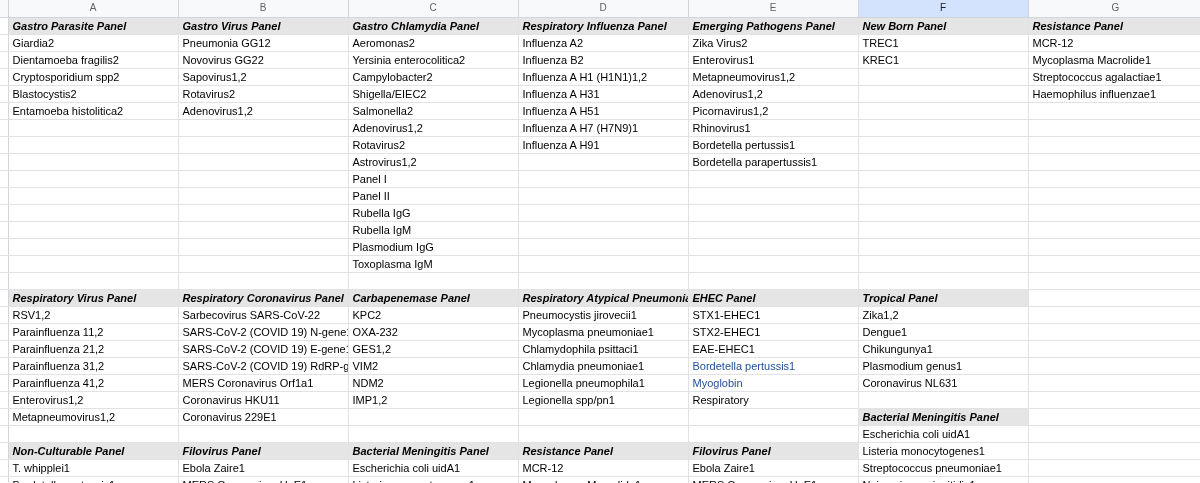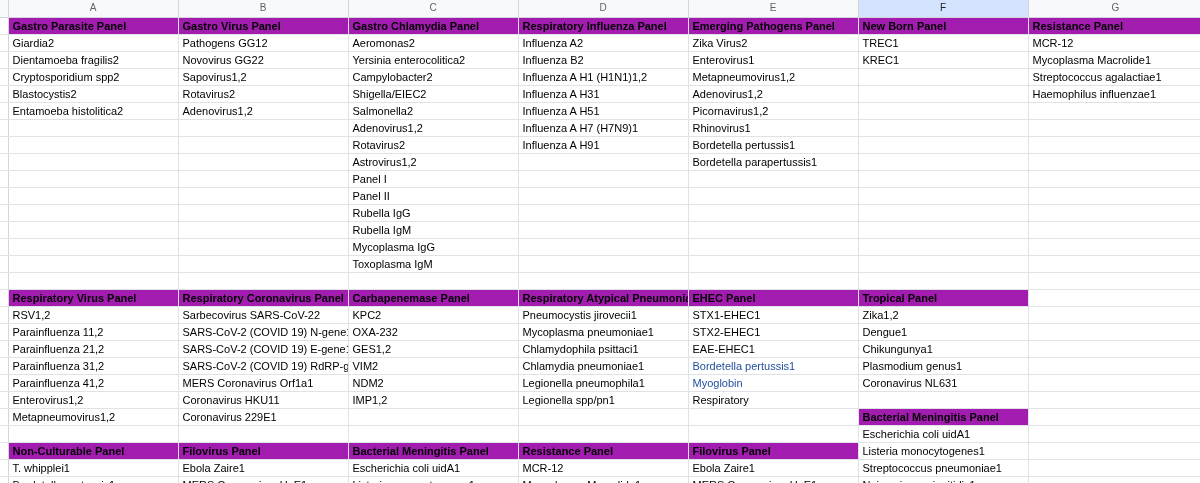--- a/index.html
+++ b/index.html
@@ -58,23 +58,24 @@
     vertical-align: middle;
     background: #ffffff;
   }
   td.cell.rowhdr {
     border-left: none;
     border-right: 1px solid #d2d5d9;
     background: #ffffff;
     padding: 0;
   }
   td.cell.hdr {
-    background: #a21caf;
+    background: #e5e5e5;
     font-weight: bold;
     color: #000000;
+    font-style: italic;
   }
   td.cell.blue {
     color: #1f4e9c;
   }
 </style>
 </head>
 <body>
 
 <div class="sheet">
   <table class="grid">
@@ -105,21 +106,21 @@
           <td class="cell hdr">Gastro Virus Panel</td>
           <td class="cell hdr">Gastro Chlamydia Panel</td>
           <td class="cell hdr">Respiratory Influenza Panel</td>
           <td class="cell hdr">Emerging Pathogens Panel</td>
           <td class="cell hdr">New Born Panel</td>
           <td class="cell hdr">Resistance Panel</td>
         </tr>
         <tr>
           <td class="cell rowhdr"></td>
           <td class="cell">Giardia2</td>
-          <td class="cell">Pathogens GG12</td>
+          <td class="cell">Pneumonia GG12</td>
           <td class="cell">Aeromonas2</td>
           <td class="cell">Influenza A2</td>
           <td class="cell">Zika Virus2</td>
           <td class="cell">TREC1</td>
           <td class="cell">MCR-12</td>
         </tr>
         <tr>
           <td class="cell rowhdr"></td>
           <td class="cell">Dientamoeba fragilis2</td>
           <td class="cell">Novovirus GG22</td>
@@ -226,21 +227,21 @@
           <td class="cell">Rubella IgM</td>
           <td class="cell"></td>
           <td class="cell"></td>
           <td class="cell"></td>
           <td class="cell"></td>
         </tr>
         <tr>
           <td class="cell rowhdr"></td>
           <td class="cell"></td>
           <td class="cell"></td>
-          <td class="cell">Mycoplasma IgG</td>
+          <td class="cell">Plasmodium IgG</td>
           <td class="cell"></td>
           <td class="cell"></td>
           <td class="cell"></td>
           <td class="cell"></td>
         </tr>
         <tr>
           <td class="cell rowhdr"></td>
           <td class="cell"></td>
           <td class="cell"></td>
           <td class="cell">Toxoplasma IgM</td>

